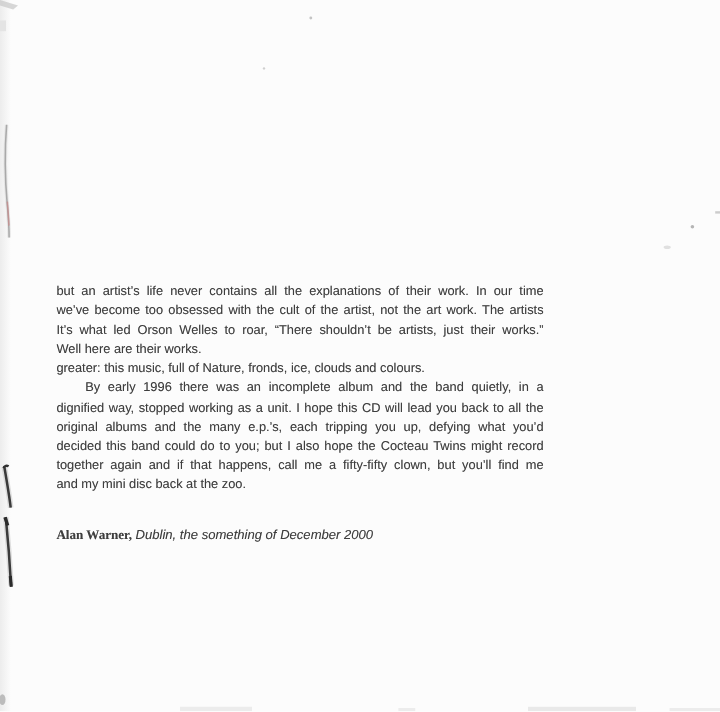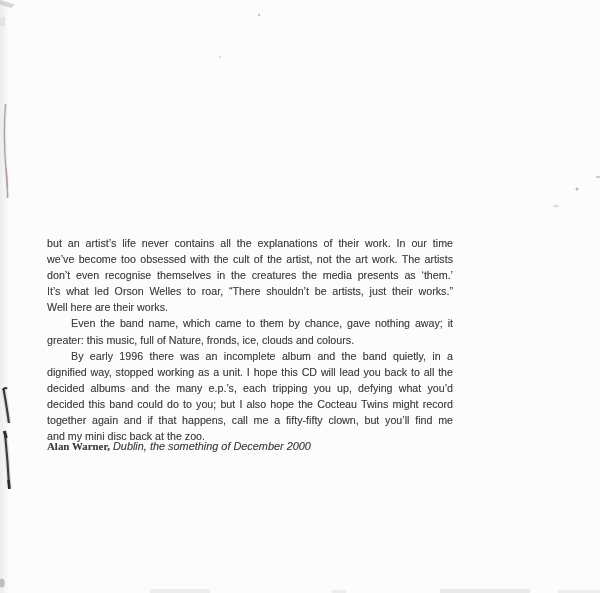--- a/index.html
+++ b/index.html
@@ -92,28 +92,26 @@
       <rect x="150" y="589" width="60" height="4" fill="#ececec"></rect>
       <rect x="332" y="590" width="14" height="3" fill="#ececec"></rect>
       <rect x="440" y="589" width="90" height="4" fill="#e9e9e9"></rect>
       <rect x="558" y="590" width="42" height="3" fill="#ececec"></rect>
     </g>
   </svg>
 
   <main class="text-block">
     <div class="line">but an artist’s life never contains all the explanations of their work. In our time</div>
     <div class="line">we’ve become too obsessed with the cult of the artist, not the art work. The artists</div>
-    <div class="line">don’t even recognise themselves in the creatures the media presents as ‘them.’</div>
     <div class="line">It’s what led Orson Welles to roar, “There shouldn’t be artists, just their works.”</div>
     <div class="line last">Well here are their works.</div>
-    <div class="line indent">Even the band name, which came to them by chance, gave nothing away; it</div>
     <div class="line last">greater: this music, full of Nature, fronds, ice, clouds and colours.</div>
     <div class="line indent">By early 1996 there was an incomplete album and the band quietly, in a</div>
     <div class="line">dignified way, stopped working as a unit. I hope this CD will lead you back to all the</div>
-    <div class="line">decided albums and the many e.p.’s, each tripping you up, defying what you’d</div>
+    <div class="line">original albums and the many e.p.’s, each tripping you up, defying what you’d</div>
     <div class="line">decided this band could do to you; but I also hope the Cocteau Twins might record</div>
     <div class="line">together again and if that happens, call me a fifty-fifty clown, but you’ll find me</div>
     <div class="line last">and my mini disc back at the zoo.</div>
   </main>
 
   <div class="signature">
     <span class="sig-name">Alan Warner,</span>
     <span class="sig-rest">Dublin, the something of December 2000</span>
   </div>
 

